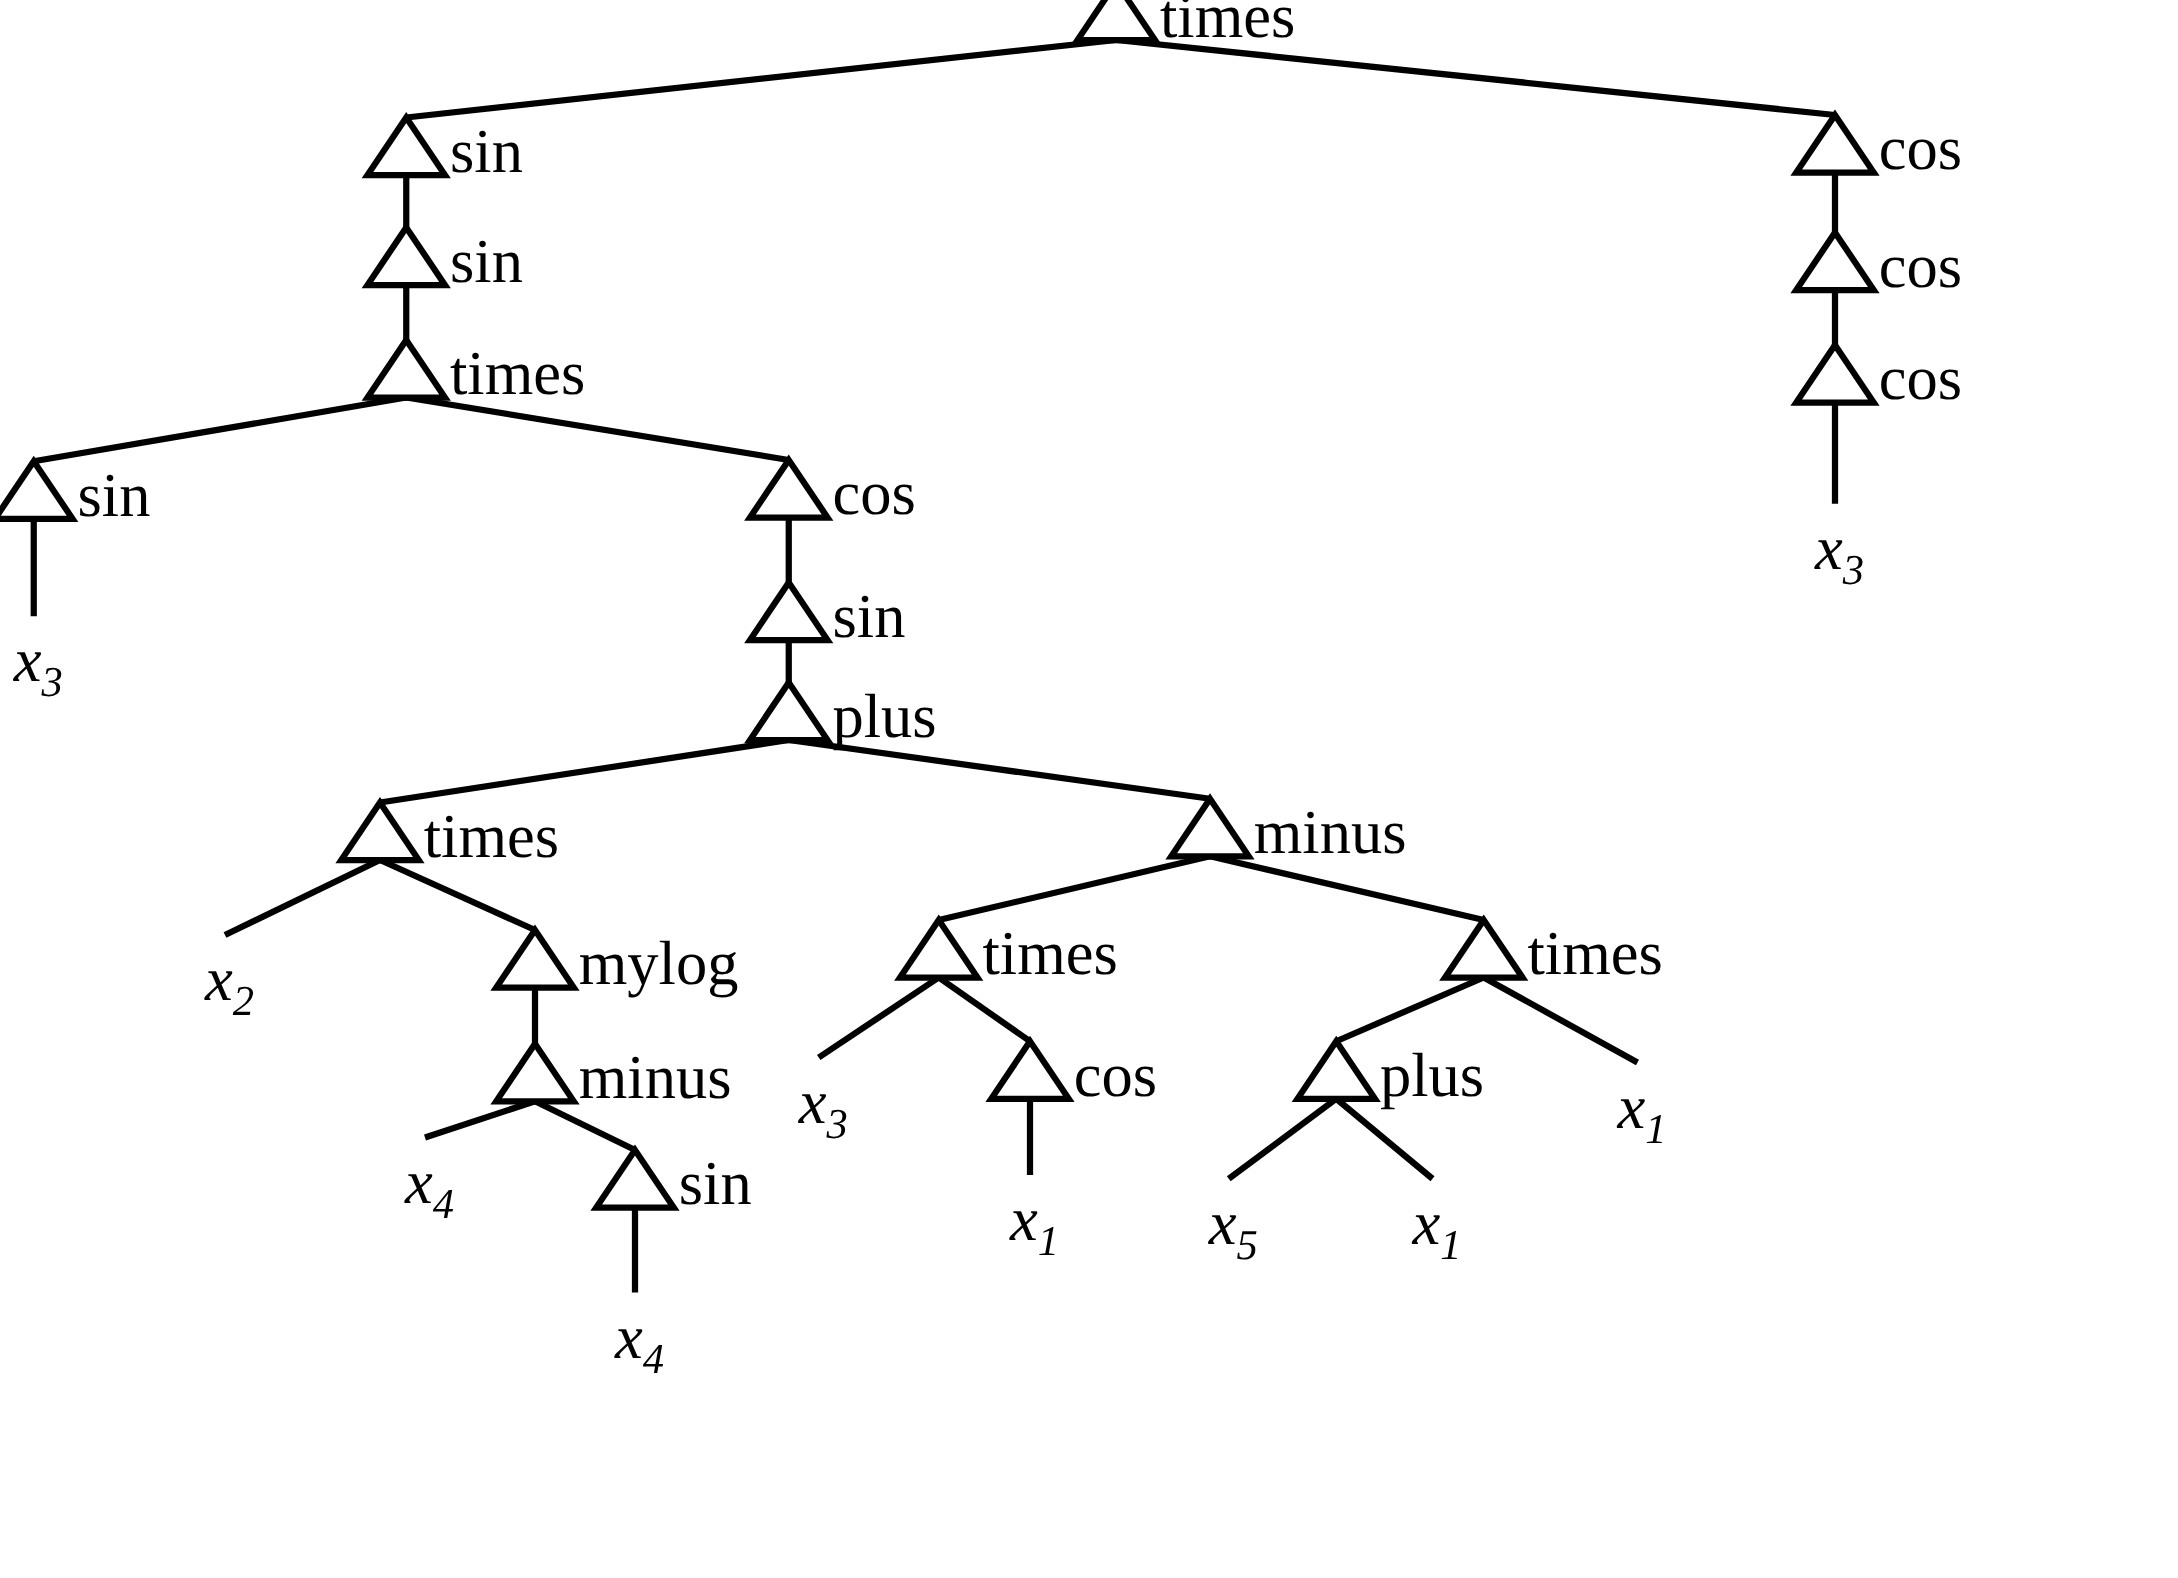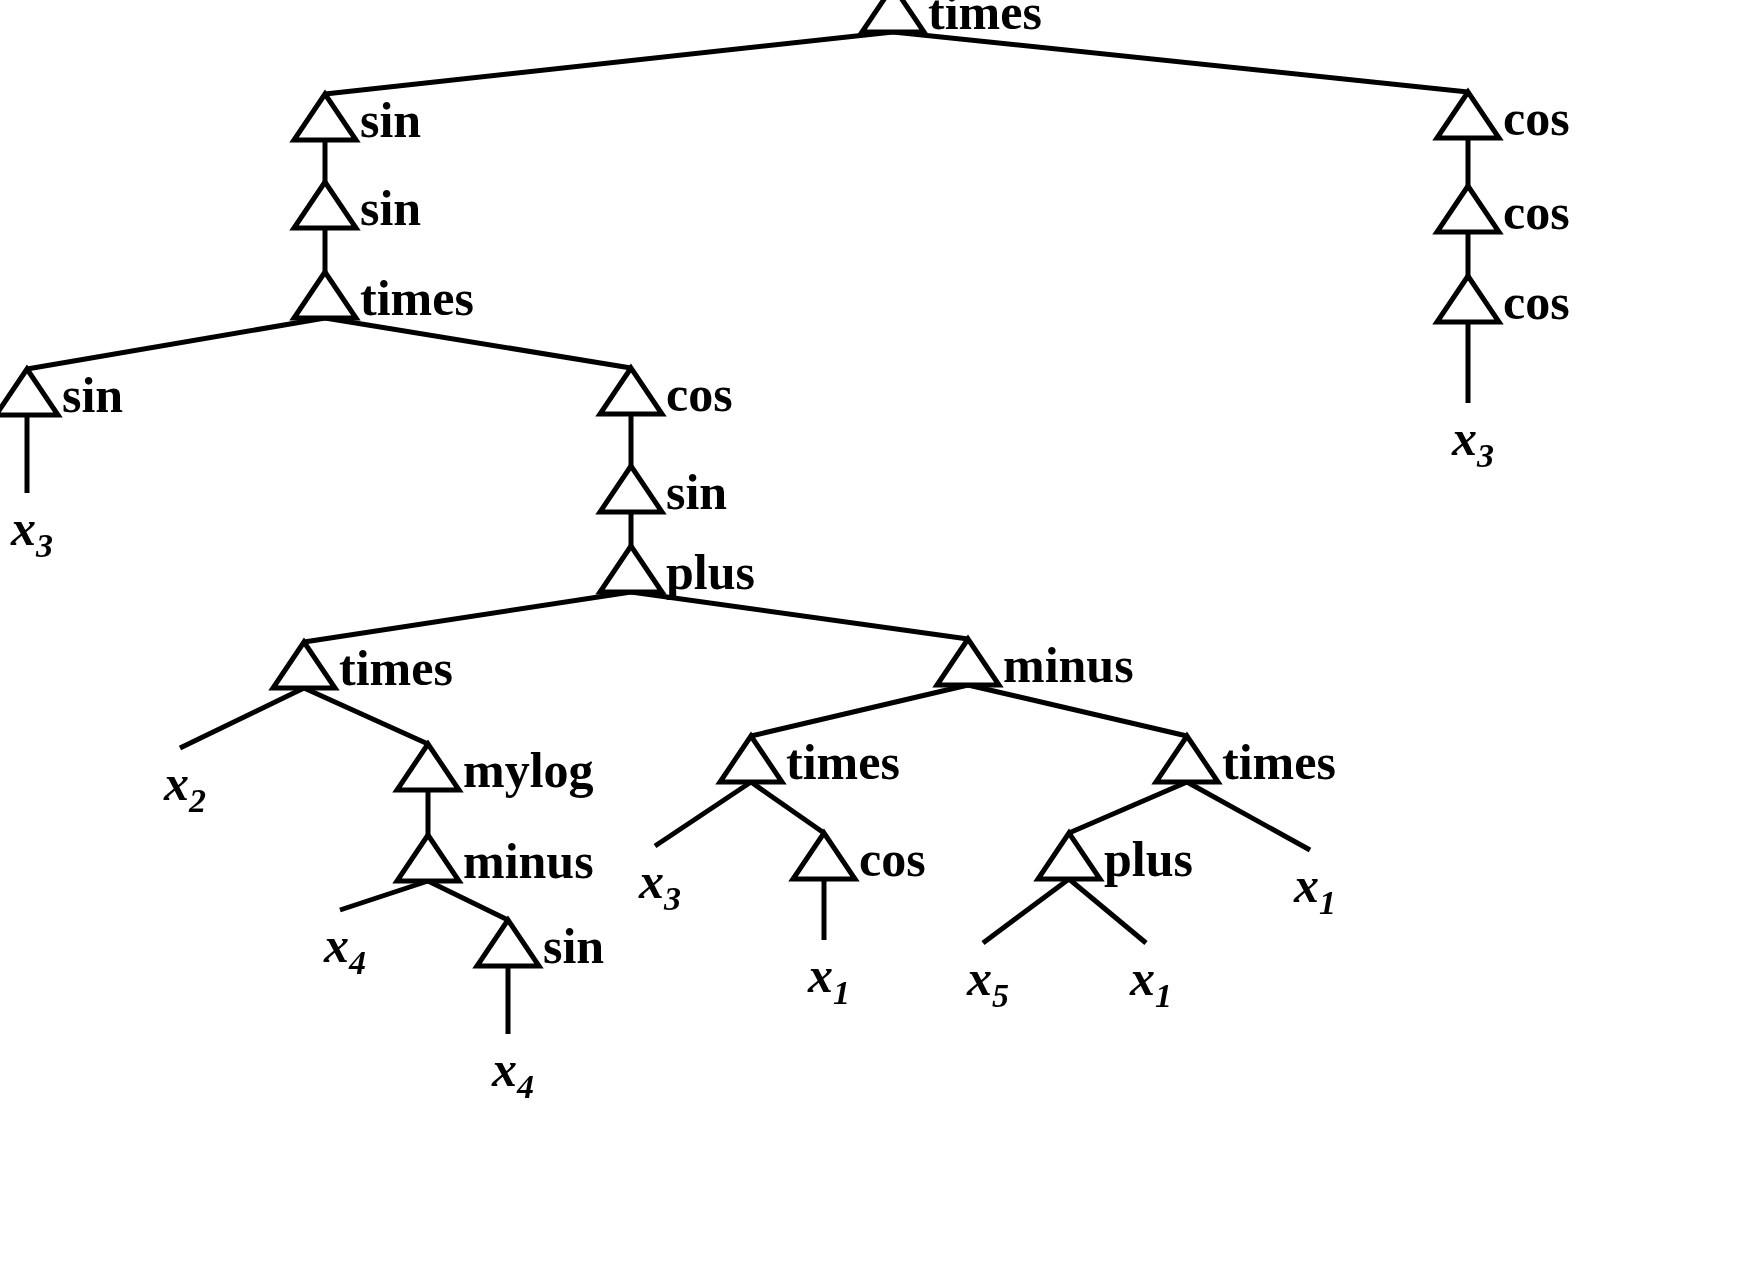--- a/index.html
+++ b/index.html
@@ -7,21 +7,20 @@
     padding: 0;
     background: #ffffff;
   }
   #tree-figure {
     position: relative;
     width: 1742px;
     height: 1262px;
     background: #ffffff;
     font-family: "Liberation Serif", "DejaVu Serif", serif;
     overflow: hidden;
-    font-weight: bold;
   }
   #tree-svg {
     position: absolute;
     left: 0;
     top: 0;
     width: 1742px;
     height: 1262px;
     display: block;
   }
   .edge-line {

